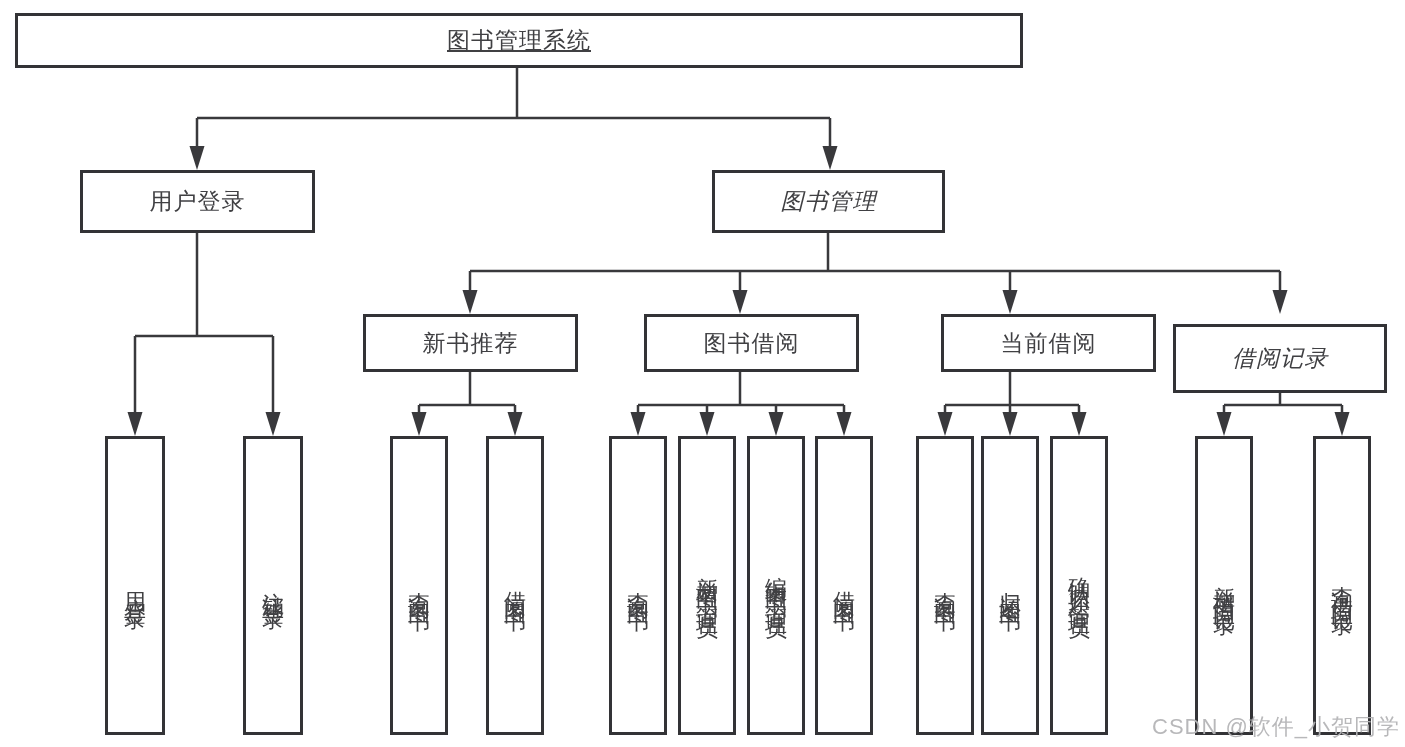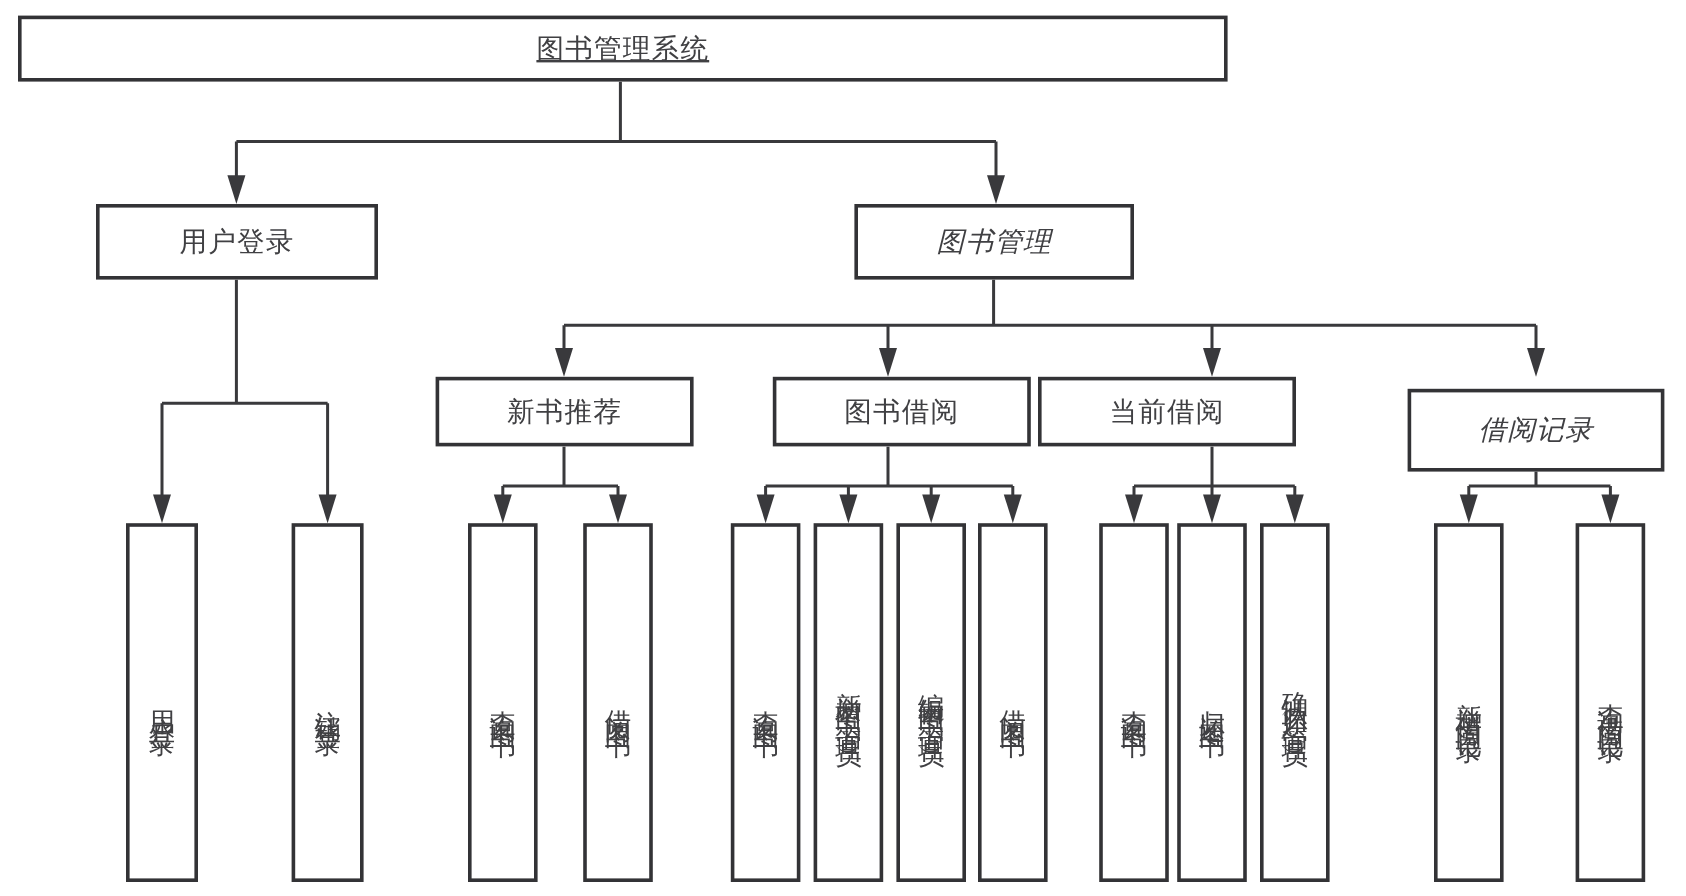--- a/index.html
+++ b/index.html
@@ -71,21 +71,21 @@
     </g>
   </svg>
 
   <div class="box hbox" style="left:15px; top:13px; width:1008px; height:55px;text-decoration:underline;">图书管理系统</div>
 
   <div class="box hbox" style="left:80px; top:170px; width:235px; height:63px;">用户登录</div>
   <div class="box hbox" style="left:712px; top:170px; width:233px; height:63px;font-style:italic;">图书管理</div>
 
   <div class="box hbox" style="left:363px; top:314px; width:215px; height:58px;">新书推荐</div>
   <div class="box hbox" style="left:644px; top:314px; width:215px; height:58px;">图书借阅</div>
-  <div class="box hbox" style="left:865px; top:314px; width:215px; height:58px;">当前借阅</div>
+  <div class="box hbox" style="left:941px; top:314px; width:215px; height:58px;">当前借阅</div>
   <div class="box hbox" style="left:1173px; top:324px; width:214px; height:69px;font-style:italic;">借阅记录</div>
 
   <div class="box vbox" style="left:105px; top:436px; width:60px; height:299px;">
     <span class="vtext">用户登录</span>
   </div>
   <div class="box vbox" style="left:243px; top:436px; width:60px; height:299px;">
     <span class="vtext">注销登录</span>
   </div>
 
   <div class="box vbox" style="left:390px; top:436px; width:58px; height:299px;">
@@ -118,14 +118,15 @@
     <span class="vtext">确认归还（管理员）</span>
   </div>
 
   <div class="box vbox" style="left:1195px; top:436px; width:58px; height:299px;">
     <span class="vtext">新增借阅记录</span>
   </div>
   <div class="box vbox" style="left:1313px; top:436px; width:58px; height:299px;">
     <span class="vtext">查询借阅记录</span>
   </div>
 
+  <div class="watermark">CSDN @软件_小贺同学</div>
 
 </div>
 
 </body></html>

